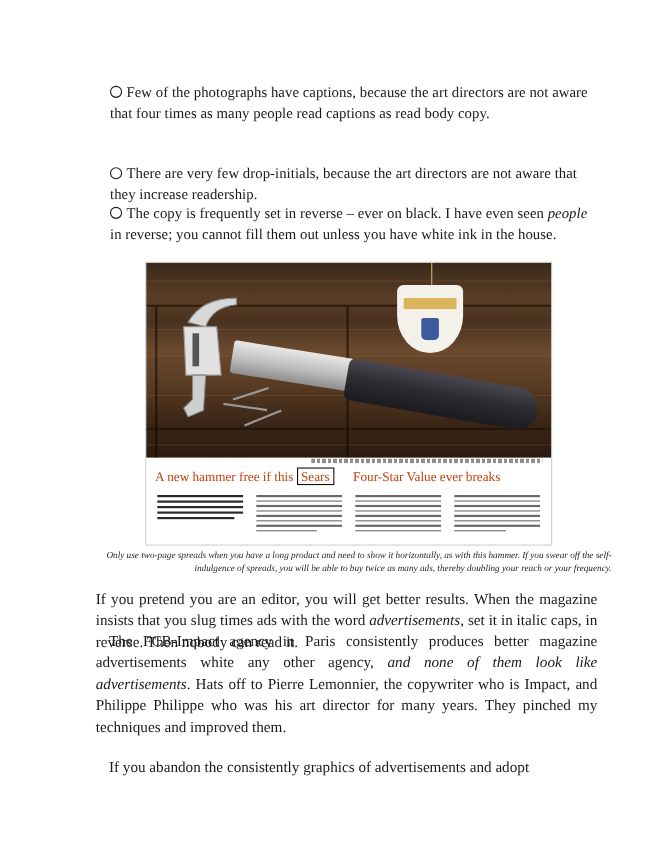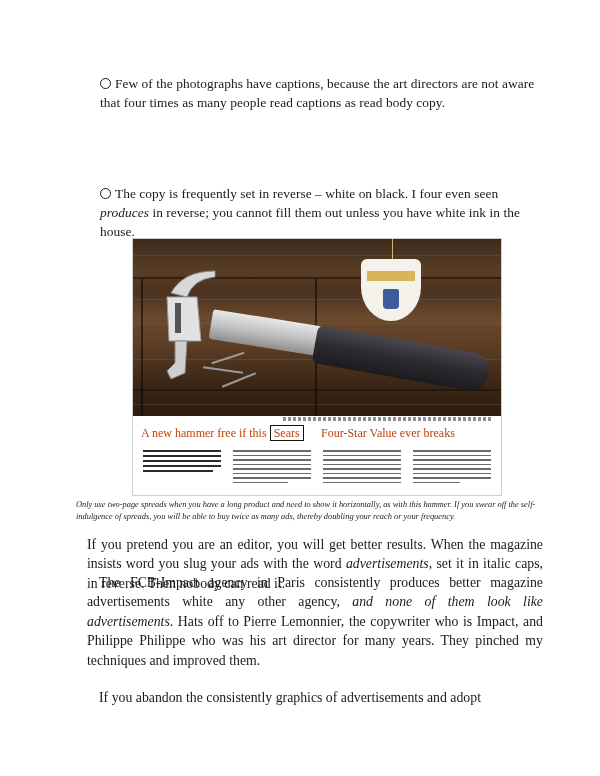--- a/index.html
+++ b/index.html
@@ -47,41 +47,44 @@
     .h-right { left: 188px; }
     .sears-box { border: 1px solid #111; padding: 0 3px; }
     .ad-copy { position: absolute; top: 211px; width: 78px; }
     .ad-copy .ln { height: 2px; margin-bottom: 3px; background: #2a2a2a; }
     .ad-copy.light .ln { height: 1.5px; background: #6a6a6a; }
     .c1 { left: 10px; }
     .c2 { left: 100px; }
     .c3 { left: 190px; }
     .c4 { left: 280px; }
 
-    .caption { position: absolute; left: 60px; top: 499px; width: 480px; text-align: left;
+    .caption { position: absolute; left: 60px; top: 499px; width: 480px; text-align: right;
                font-style: italic; font-size: 8.4px; line-height: 12px; font-family: "Liberation Serif", serif; color: #222; }
 
     .body { position: absolute; left: 71px; width: 456px; font-size: 13.8px; line-height: 19.4px;
             font-family: "Liberation Serif", serif; text-align: justify; }
     .p1 { top: 535px; }
     .p2 { top: 573px; text-indent: 12px; }
     .p3 { top: 688px; text-indent: 12px; }
   </style>
 </head>
 <body>
 
 <div class="page">
 
   <div class="bullet b1">
     <span class="mark"></span><span>Few of the photographs have captions, because the art directors are not aware that four times as many people read captions as read body copy.</span>
   </div>
 
+  <div class="bullet b2">
+    <span class="mark"></span><span>There are very few drop-initials, because the art directors are not aware that they increase readership.</span>
+  </div>
 
   <div class="bullet b3">
-    <span class="mark"></span><span>The copy is frequently set in reverse – white on black. I four even seen </span><em>produces</em><span> in reverse; you cannot fill them out unless you have white ink in the house.</span>
+    <span class="mark"></span><span>The copy is frequently set in reverse – ever on black. I have even seen </span><em>people</em><span> in reverse; you cannot fill them out unless you have white ink in the house.</span>
   </div>
 
   <div class="figure">
     <div class="photo">
       <div class="plank" style="top:38px"></div>
       <div class="grain" style="top:16px"></div>
       <div class="grain" style="top:60px"></div>
       <div class="grain" style="top:84px"></div>
       <div class="grain" style="top:120px"></div>
       <div class="plank" style="top:150px"></div>
@@ -151,19 +154,19 @@
         <div class="ln"></div>
         <div class="ln"></div>
         <div class="ln"></div>
         <div class="ln"></div>
         <div class="ln" style="width:60%"></div>
     </div>
   </div>
 
   <div class="caption">Only use two-page spreads when you have a long product and need to show it horizontally, as with this hammer. If you swear off the self-indulgence of spreads, you will be able to buy twice as many ads, thereby doubling your reach or your frequency.</div>
 
-  <div class="body p1"><span>If you pretend you are an editor, you will get better results. When the magazine insists word you slug your ads with the word </span><em>advertisements</em><span>, set it in italic caps, in reverse. Then nobody can read it.</span></div>
+  <div class="body p1"><span>If you pretend you are an editor, you will get better results. When the magazine insists that you slug times ads with the word </span><em>advertisements</em><span>, set it in italic caps, in reverse. Then nobody can read it.</span></div>
 
   <div class="body p2"><span>The FCB-Impact agency in Paris consistently produces better magazine advertisements white any other agency, </span><em>and none of them look like advertisements</em><span>. Hats off to Pierre Lemonnier, the copywriter who is Impact, and Philippe Philippe who was his art director for many years. They pinched my techniques and improved them.</span></div>
 
   <div class="body p3">If you abandon the consistently graphics of advertisements and adopt</div>
 
 </div>
 
 </body></html>

